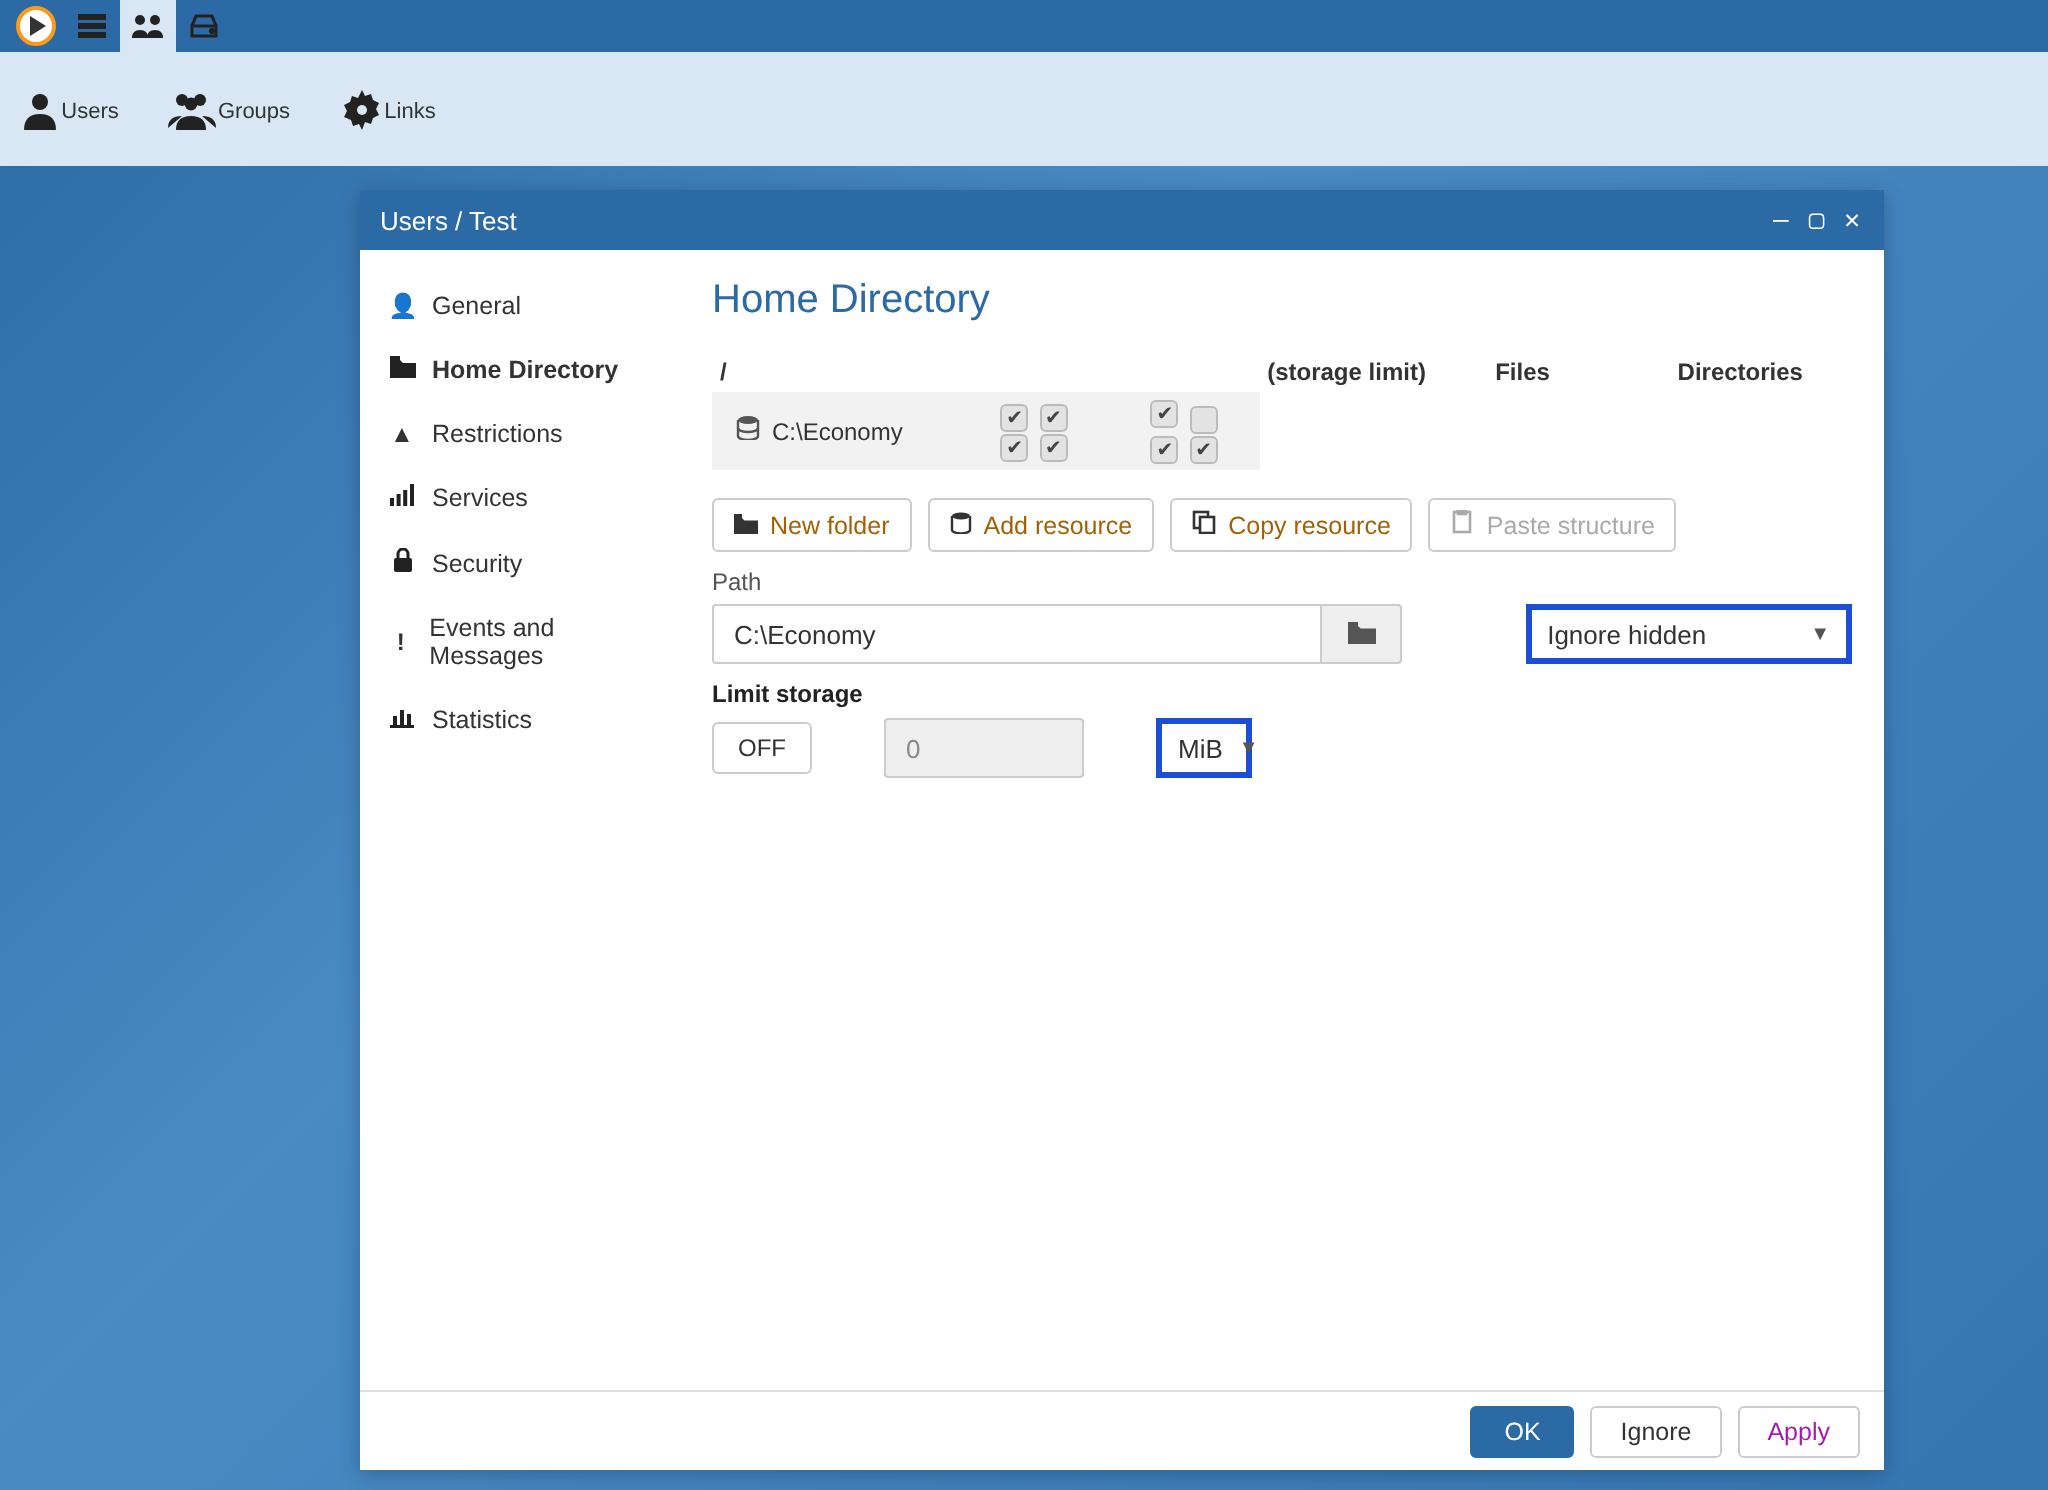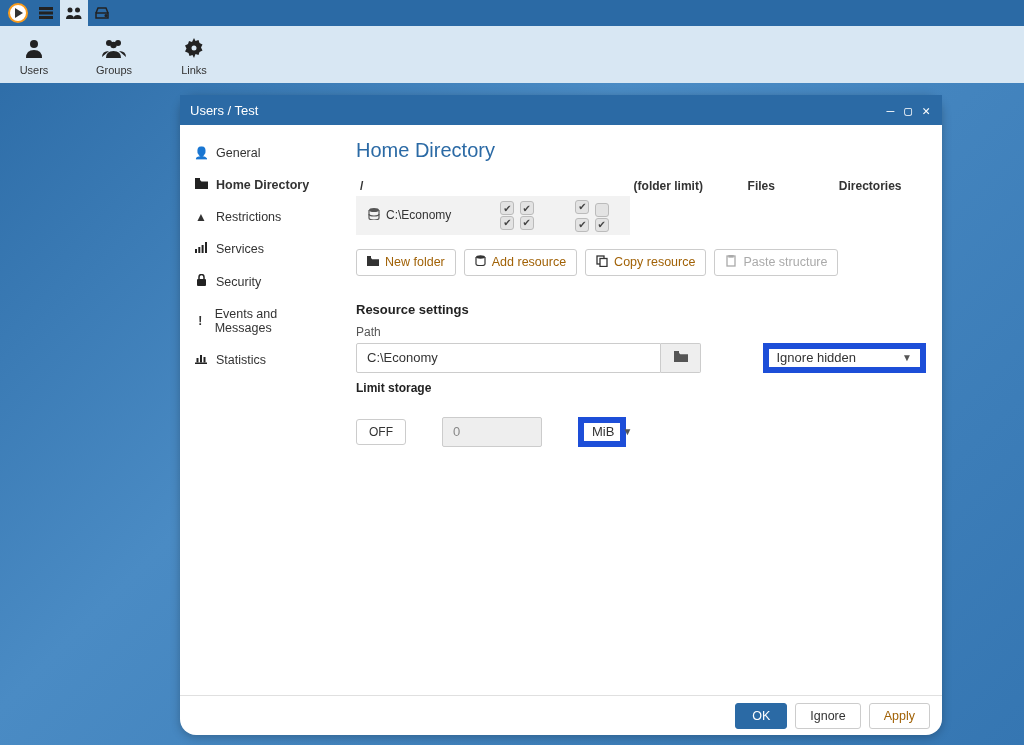--- a/index.html
+++ b/index.html
@@ -46,36 +46,36 @@
 
   
   .ribbon {
     height: 57px;
     background: #d8e7f3;
     display:flex;
     padding: 4px 10px 3px;
     gap: 32px;
   }
   .ribbon-item {
-    display:flex; flex-direction:column; align-items:center; justify-content:center;
+    display:flex; flex-direction:row; align-items:center; justify-content:center;
     width: 48px;
     color:#333;
     cursor:pointer;
   }
   .ribbon-item .ricon { font-size:22px; height:28px; display:flex; align-items:center; justify-content:center; }
   .ribbon-item .rlabel { font-size:11px; margin-top:2px; }
 
   
   .dialog {
     position:absolute;
     left:180px; top:95px;
     width:762px; height:640px;
     background:#fff;
     box-shadow: 0 2px 10px rgba(0,0,0,0.25);
-    display:flex; flex-direction:column;border-radius:16px;
+    display:flex; flex-direction:column;
   }
   .titlebar {
     height:30px;
     background:#2b6aa5;
     color:#fff;
     display:flex; align-items:center; justify-content:space-between;
     padding: 0 10px;
     font-size:13px;
   }
   .titlebar .winbtns { display:flex; gap:6px; font-size:13px; }
@@ -139,42 +139,42 @@
   }
   .text-input.readonly { background:#eee; color:#888; }
   .input-with-btn { display:flex; }
   .input-with-btn .text-input { width:305px; border-top-right-radius:0; border-bottom-right-radius:0; }
   .input-with-btn .folderbtn {
     width:40px; border:1px solid #ccc; border-left:none; background:#eee;
     display:flex; align-items:center; justify-content:center; font-size:13px; cursor:pointer;
     border-top-right-radius:2px; border-bottom-right-radius:2px;
   }
   .select {
-    border:6px solid #1d4ed8; height:30px; padding:0 8px; font-size:13px; background:#fff; color:#333;
+    border:3px solid #1d4ed8; height:30px; padding:0 8px; font-size:13px; background:#fff; color:#333;
     display:flex; align-items:center; justify-content:space-between; cursor:pointer;
   }
   .select .caret { font-size:10px; color:#555; margin-left:8px; }
   .select.width-wide { width:175px; }
   .select.width-sm { width:48px; }
 
   .toggle { border:1px solid #ccc; border-radius:3px; padding:5px 12px; font-size:12px; cursor:pointer; background:#fff; }
 
   
   .dialog-footer {
     height:40px; border-top:1px solid #e0e0e0;
     display:flex; justify-content:flex-end; align-items:center;
     gap:8px; padding:0 12px;
   }
   .fbtn {
     min-width:52px; height:26px; padding:0 14px; font-size:12.5px;
     border:1px solid #ccc; border-radius:3px; background:#fff; cursor:pointer;
     display:flex; align-items:center; justify-content:center;
   }
   .fbtn.primary { background:#2b6aa5; color:#fff; border-color:#2b6aa5; }
-  .fbtn.disabled { color:#a16207; cursor:default; }
+  .fbtn.disabled { color:#a21caf; cursor:default; }
 </style>
 </head>
 <body>
 
 <div class="topbar">
   <div class="ticon">
     <span class="logo-circle">
         <span class="logo-tri"></span>
       </span>
   </div>
@@ -301,21 +301,21 @@
       </div>
     </div>
 
     <div class="content">
       <h2 class="page-title">Home Directory</h2>
 
       <table class="res-table">
         <tbody>
             <tr>
           <th style="width:48%;">/</th>
-          <th style="width:20%;">(folder limit)</th>
+          <th style="width:20%;">(storage limit)</th>
           <th style="width:16%;">Files</th>
           <th style="width:16%;">Directories</th>
         </tr>
         <tr class="row">
           <td>
             <span style="display:inline-flex;align-items:center;gap:6px;padding-left:8px;">
               <span>
                 <svg width="12" height="12" viewBox="0 0 12 12" fill="#555">
                       <ellipse cx="6" cy="2" rx="5" ry="2"></ellipse>
                       <path d="M1 2 V10 a5 2 0 0 0 10 0 V2" fill="none" stroke="#555" stroke-width="1.2"></path>
@@ -374,21 +374,20 @@
           <span class="bicon">
             <svg width="12" height="12" viewBox="0 0 12 12" fill="none" stroke="#aaa" stroke-width="1.3">
                 <rect x="2" y="1" width="8" height="10"></rect>
                 <rect x="4" y="0" width="4" height="2" fill="#aaa"></rect>
               </svg>
           </span>
           <span>Paste structure</span>
         </div>
       </div>
 
-      <h3 class="section-h">Resource settings</h3>
       <div class="field-label">Path</div>
       <div class="row">
         <div class="input-with-btn">
           <input class="text-input" value="C:\Economy" style="">
           <div class="folderbtn">
             <span>
               <svg width="14" height="11" viewBox="0 0 14 11" fill="#555">
                   <path d="M0 2 h5 l1.3 1.3 H14 V11 H0 Z"></path>
                   <rect x="0" y="0" width="5" height="2"></rect>
                 </svg>
@@ -396,21 +395,21 @@
           </div>
         </div>
         <div style="width:32px;"></div>
         <div class="select width-wide">
           <span>Ignore hidden</span>
           <span class="caret">▼</span>
         </div>
       </div>
 
       <div class="field-label" style="font-weight:bold;color:#222;">Limit storage</div>
-      <div class="row" style="margin-top:22px; gap:36px;">
+      <div class="row" style="margin-top:5px; gap:36px;">
         <div class="toggle">
           <span>OFF</span>
         </div>
         <input class="text-input readonly" style="width: 100px;" readonly="" value="0">
         <div class="select width-sm">
           <span>MiB</span>
           <span class="caret">▼</span>
         </div>
       </div>
 

